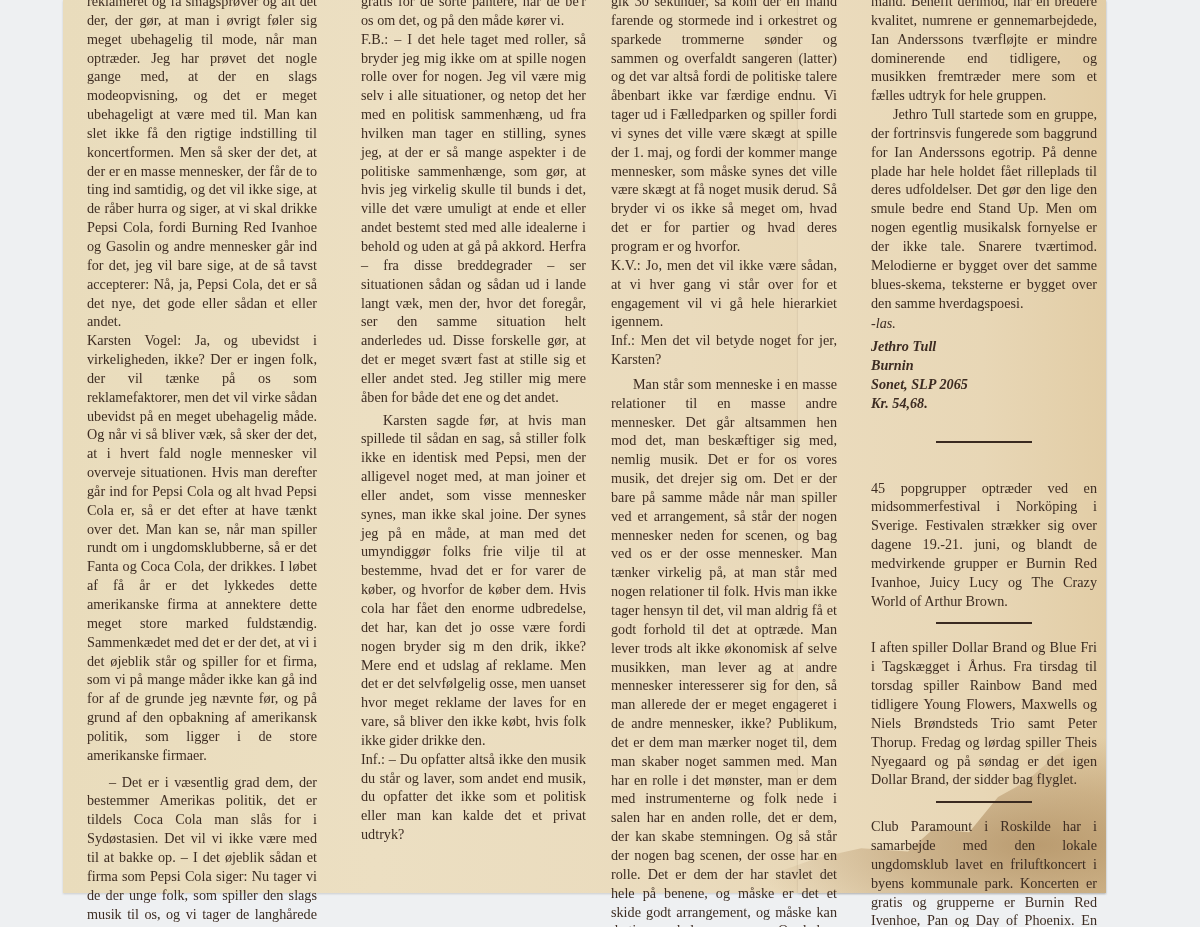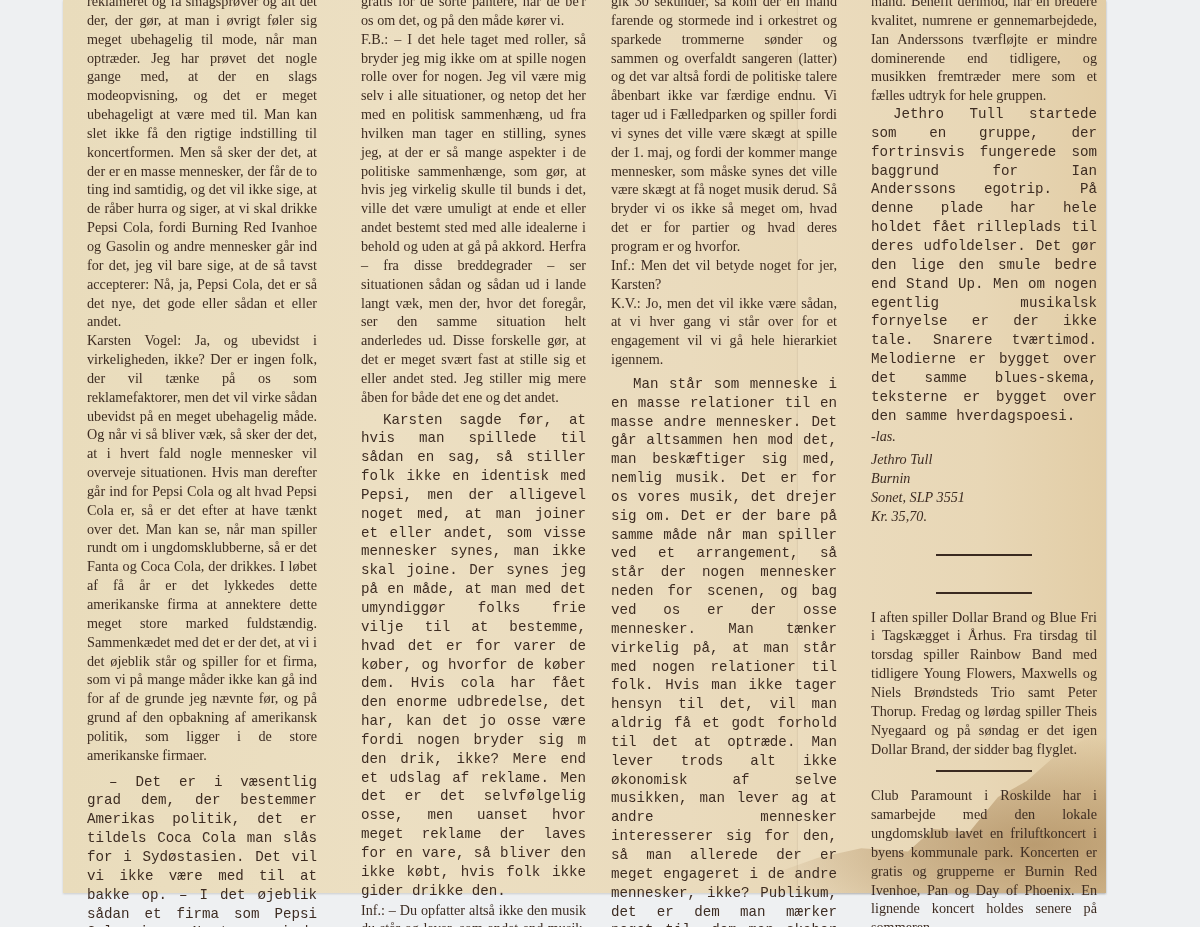--- a/index.html
+++ b/index.html
@@ -23,27 +23,27 @@
     position: absolute; right: 0; bottom: 0; width: 360px; height: 160px;
     background: radial-gradient(ellipse at 80% 70%, rgba(150,110,60,0.55) 0%, rgba(160,120,70,0.35) 35%, rgba(180,140,90,0) 70%);
     clip-path: polygon(100% 0%, 100% 100%, 0% 100%, 5% 90%, 20% 78%, 32% 72%, 45% 74%, 52% 60%, 62% 62%, 70% 40%, 78% 30%, 86% 14%, 94% 4%);
   }
   .col {
     position: absolute; top: -8px;
     font-size: 14.2px; line-height: 18.85px;
     text-align: justify;
   }
   .col p { margin: 0; }
-  .col p.indent { text-indent: 22px; font-family: Liberation Mono, monospace; }
+  .col p.indent { text-indent: 22px; }
   .c1 { left: 87px; width: 230px; }
   .c2 { left: 361px; width: 225px; }
   .c3 { left: 611px; width: 226px; }
   .c4 { left: 871px; width: 226px; }
   .sig { text-align: left; font-style: italic; margin-top: 2px !important; }
-  .credits { font-style: italic; margin-top: 4px !important; text-align: left; }
+  .credits { font-style: italic; margin-top: 4px !important; text-align: left; font-weight: bold; }
   .rule { width: 96px; height: 2px; background: #3a2a20; margin: 28px auto 36px; }
   .rule.short { margin: 12px auto 14px; }
   .c4 p.notice { text-align: justify; }
 </style>
 </head>
 <body>
 
 <div class="paper"></div>
 <div class="paper right-piece">
   <div class="stain"></div>
@@ -58,31 +58,32 @@
 <div class="col c2">
   <p>gratis for de sorte pantere, når de be'r os om det, og på den måde kører vi.</p>
   <p>F.B.: – I det hele taget med roller, så bryder jeg mig ikke om at spille nogen rolle over for nogen. Jeg vil være mig selv i alle situationer, og netop det her med en politisk sammenhæng, ud fra hvilken man tager en stilling, synes jeg, at der er så mange aspekter i de politiske sammenhænge, som gør, at hvis jeg virkelig skulle til bunds i det, ville det være umuligt at ende et eller andet bestemt sted med alle idealerne i behold og uden at gå på akkord. Herfra – fra disse breddegrader – ser situationen sådan og sådan ud i lande langt væk, men der, hvor det foregår, ser den samme situation helt anderledes ud. Disse forskelle gør, at det er meget svært fast at stille sig et eller andet sted. Jeg stiller mig mere åben for både det ene og det andet.</p>
   <p class="indent" style="margin-top:4px">Karsten sagde før, at hvis man spillede til sådan en sag, så stiller folk ikke en identisk med Pepsi, men der alligevel noget med, at man joiner et eller andet, som visse mennesker synes, man ikke skal joine. Der synes jeg på en måde, at man med det umyndiggør folks frie vilje til at bestemme, hvad det er for varer de køber, og hvorfor de køber dem. Hvis cola har fået den enorme udbredelse, det har, kan det jo osse være fordi nogen bryder sig m den drik, ikke? Mere end et udslag af reklame. Men det er det selvfølgelig osse, men uanset hvor meget reklame der laves for en vare, så bliver den ikke købt, hvis folk ikke gider drikke den.</p>
   <p>Inf.: – Du opfatter altså ikke den musik du står og laver, som andet end musik, du opfatter det ikke som et politisk eller man kan kalde det et privat udtryk?</p>
 
 </div>
 
 <div class="col c3">
   <p>gik 30 sekunder, så kom der en mand farende og stormede ind i orkestret og sparkede trommerne sønder og sammen og overfaldt sangeren (latter) og det var altså fordi de politiske talere åbenbart ikke var færdige endnu. Vi tager ud i Fælledparken og spiller fordi vi synes det ville være skægt at spille der 1. maj, og fordi der kommer mange mennesker, som måske synes det ville være skægt at få noget musik derud. Så bryder vi os ikke så meget om, hvad det er for partier og hvad deres program er og hvorfor.</p>
+  <p>K.V.: Jo, men det vil ikke være sådan, at vi hver gang vi står over for et engagement vil vi gå hele hierarkiet igennem.</p>
   <p>Inf.: Men det vil betyde noget for jer, Karsten?</p>
-  <p>K.V.: Jo, men det vil ikke være sådan, at vi hver gang vi står over for et engagement vil vi gå hele hierarkiet igennem.</p>
   <p class="indent" style="margin-top:6px">Man står som menneske i en masse relationer til en masse andre mennesker. Det går altsammen hen mod det, man beskæftiger sig med, nemlig musik. Det er for os vores musik, det drejer sig om. Det er der bare på samme måde når man spiller ved et arrangement, så står der nogen mennesker neden for scenen, og bag ved os er der osse mennesker. Man tænker virkelig på, at man står med nogen relationer til folk. Hvis man ikke tager hensyn til det, vil man aldrig få et godt forhold til det at optræde. Man lever trods alt ikke økonomisk af selve musikken, man lever ag at andre mennesker interesserer sig for den, så man allerede der er meget engageret i de andre mennesker, ikke? Publikum, det er dem man mærker noget til, dem man skaber noget sammen med. Man har en rolle i det mønster, man er dem med instrumenterne og folk nede i salen har en anden rolle, det er dem, der kan skabe stemningen. Og så står der nogen bag scenen, der osse har en rolle. Det er dem der har stavlet det hele på benene, og måske er det et skide godt arrangement, og måske kan de tjene en hel masse penge. Og de kan måske lade det med pengene være det væsentlige, og arrangementet bliver måske dårligt. Og alle de relationer er der, uanset om man tænker på dem eller ej, uanset om man har tid til at beskæftige sig med dem eller ej. De</p>
 </div>
 
 <div class="col c4">
   <p>mand. Benefit derimod, har en bredere kvalitet, numrene er gennemarbejdede, Ian Anderssons tværfløjte er mindre dominerende end tidligere, og musikken fremtræder mere som et fælles udtryk for hele gruppen.</p>
   <p class="indent">Jethro Tull startede som en gruppe, der fortrinsvis fungerede som baggrund for Ian Anderssons egotrip. På denne plade har hele holdet fået rilleplads til deres udfoldelser. Det gør den lige den smule bedre end Stand Up. Men om nogen egentlig musikalsk fornyelse er der ikke tale. Snarere tværtimod. Melodierne er bygget over det samme blues-skema, teksterne er bygget over den samme hverdagspoesi.</p>
   <p class="sig">-las.</p>
   <p class="credits">Jethro Tull</p>
   <p class="credits" style="margin-top:0 !important">Burnin</p>
-  <p class="credits" style="margin-top:0 !important">Sonet, SLP 3551</p>
-  <p class="credits" style="margin-top:0 !important">Kr. 35,70.</p>
+  <p class="credits" style="margin-top:0 !important">Sonet, SLP 2065</p>
+  <p class="credits" style="margin-top:0 !important">Kr. 54,68.</p>
   <div class="rule"></div>
+  <p class="notice">45 popgrupper optræder ved en midsommerfestival i Norköping i Sverige. Festivalen strækker sig over dagene 19.-21. juni, og blandt de medvirkende grupper er Burnin Red Ivanhoe, Juicy Lucy og The Crazy World of Arthur Brown.</p>
   <div class="rule short"></div>
   <p class="notice">I aften spiller Dollar Brand og Blue Fri i Tagskægget i Århus. Fra tirsdag til torsdag spiller Rainbow Band med tidligere Young Flowers, Maxwells og Niels Brøndsteds Trio samt Peter Thorup. Fredag og lørdag spiller Theis Nyegaard og på søndag er det igen Dollar Brand, der sidder bag flyglet.</p>
   <div class="rule short"></div>
   <p class="notice">Club Paramount i Roskilde har i samarbejde med den lokale ungdomsklub lavet en friluftkoncert i byens kommunale park. Koncerten er gratis og grupperne er Burnin Red Ivenhoe, Pan og Day of Phoenix. En lignende koncert holdes senere på sommeren.</p>
 </div>
 
 </body></html>

